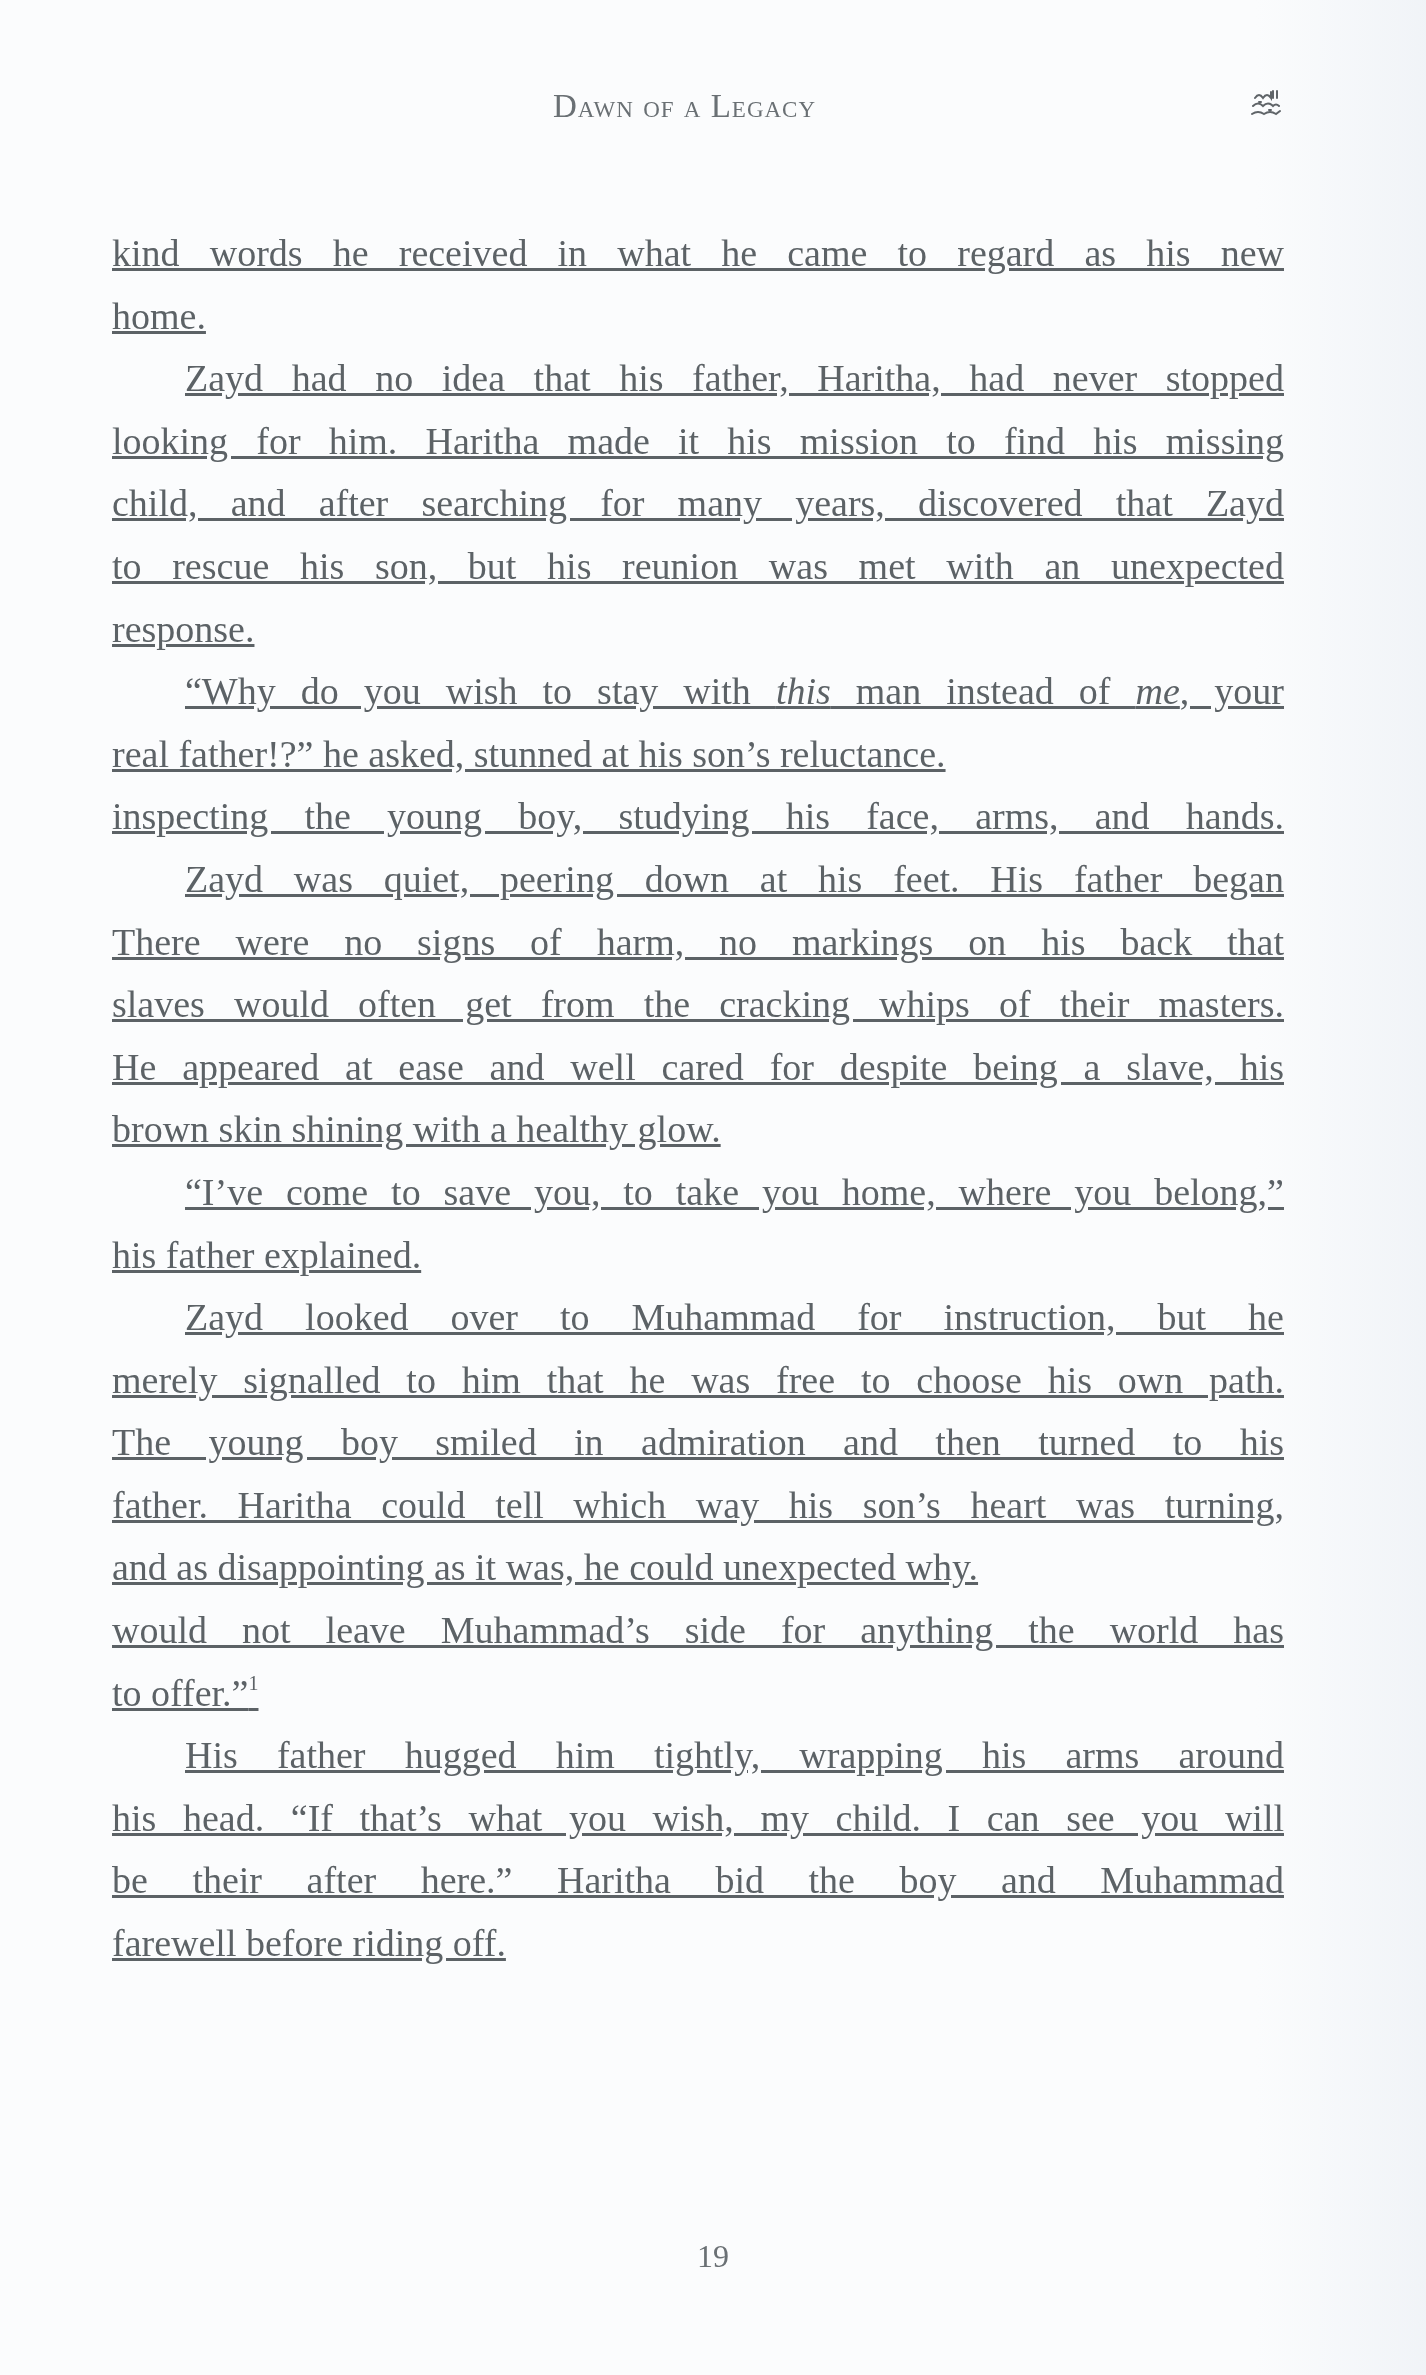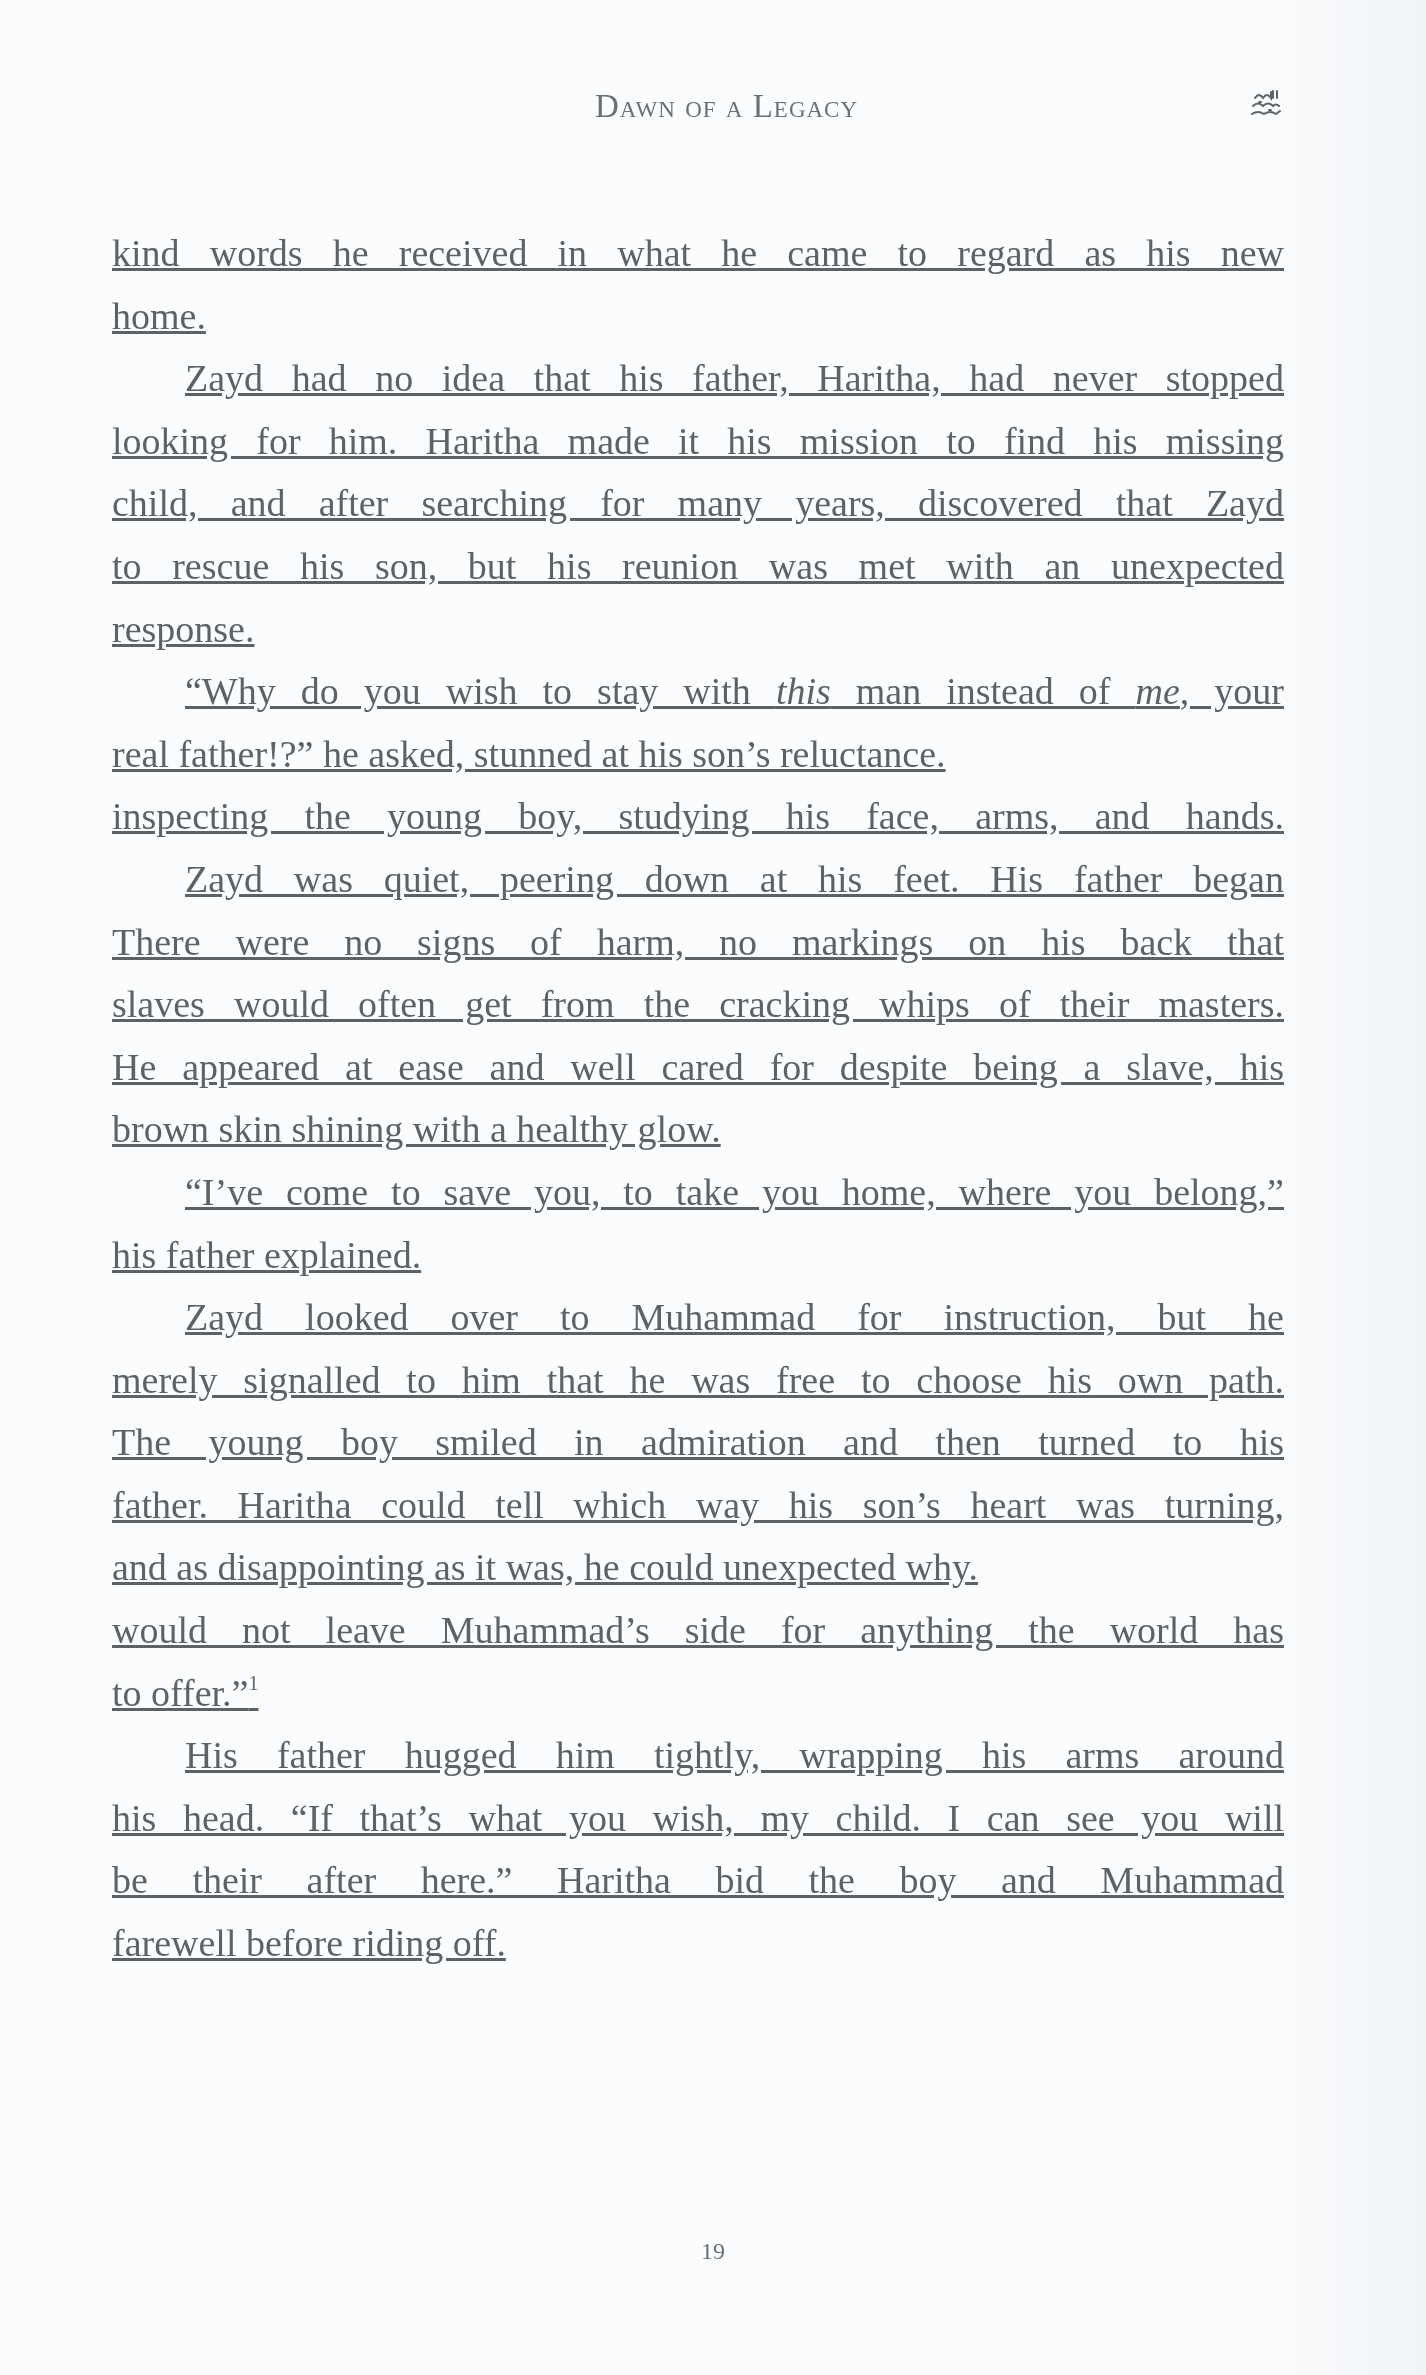--- a/index.html
+++ b/index.html
@@ -13,21 +13,20 @@
   .page-edge {
     position: absolute; right: 0; top: 0; width: 170px; height: 2375px;
     background: linear-gradient(to right, rgba(240,243,247,0) 0%, rgba(236,240,245,0.7) 100%);
   }
   .running-head {
     position: absolute; top: 88px; left: 553px;
     font-size: 33px; letter-spacing: 1px;
     font-variant: small-caps;
     color: #6a7074;
     white-space: nowrap;
-    margin-left: 42px;
   }
   .salawat {
     position: absolute; top: 88px; left: 1248px; width: 36px; height: 32px;
     display: flex; align-items: center; justify-content: center;
     font-size: 22px; color: #666b6e; line-height: 1;
   }
   .salawat svg { width: 34px; height: 30px; }
   .body-text {
     position: absolute; top: 222px; left: 112px; width: 1172px; text-decoration: underline;
   }
@@ -37,21 +36,21 @@
     font-size: 38px;
     text-align: justify; text-align-last: justify;
     white-space: nowrap;
   }
   .line.indent { padding-left: 73px; }
   .line.last { text-align-last: left; }
   .line i { font-style: italic; }
   .line sup { font-size: 20px; vertical-align: 16px; line-height: 0; }
   .folio {
     position: absolute; top: 2238px; left: 0; width: 1426px;
-    text-align: center; font-size: 24px; color: #6a7074;
+    text-align: center; font-size: 32px; color: #6a7074;
   }
 </style>
 </head>
 <body>
 
 <div class="page-edge"></div>
 
 <div class="running-head">Dawn of a Legacy</div>
 
 <div class="salawat">

